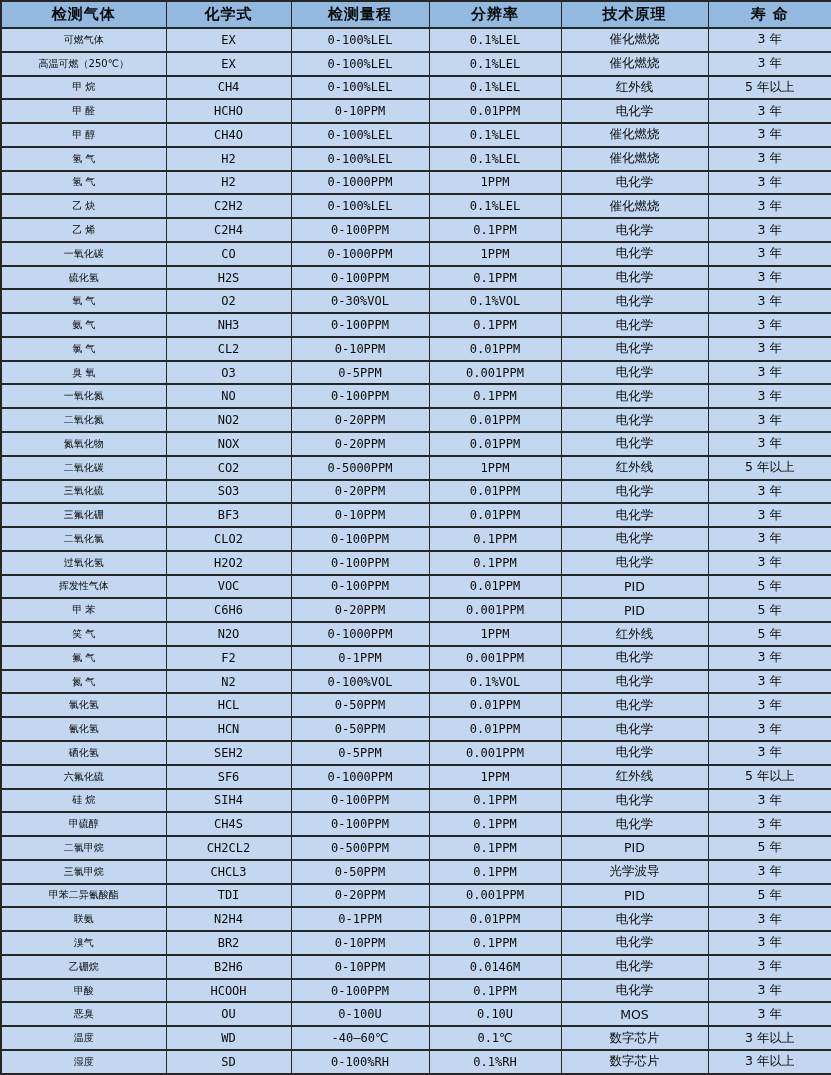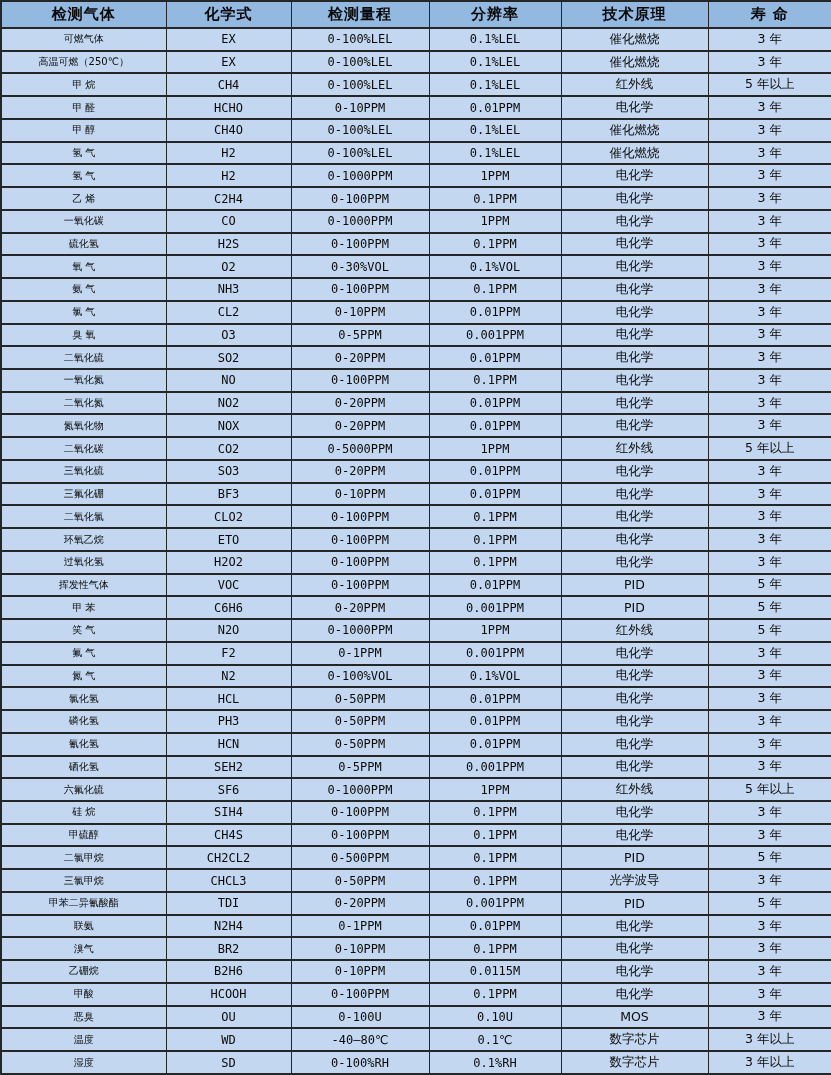--- a/index.html
+++ b/index.html
@@ -128,20 +128,28 @@
       </tr>
       <tr>
         <td>氢 气</td>
         <td>H2</td>
         <td>0-1000PPM</td>
         <td>1PPM</td>
         <td>电化学</td>
         <td>3 年</td>
       </tr>
       <tr>
+        <td>乙 炔</td>
+        <td>C2H2</td>
+        <td>0-100%LEL</td>
+        <td>0.1%LEL</td>
+        <td>催化燃烧</td>
+        <td>3 年</td>
+      </tr>
+      <tr>
         <td>乙 烯</td>
         <td>C2H4</td>
         <td>0-100PPM</td>
         <td>0.1PPM</td>
         <td>电化学</td>
         <td>3 年</td>
       </tr>
       <tr>
         <td>一氧化碳</td>
         <td>CO</td>
@@ -180,28 +188,20 @@
         <td>0-10PPM</td>
         <td>0.01PPM</td>
         <td>电化学</td>
         <td>3 年</td>
       </tr>
       <tr>
         <td>臭 氧</td>
         <td>O3</td>
         <td>0-5PPM</td>
         <td>0.001PPM</td>
-        <td>电化学</td>
-        <td>3 年</td>
-      </tr>
-      <tr>
-        <td>二氧化硫</td>
-        <td>SO2</td>
-        <td>0-20PPM</td>
-        <td>0.01PPM</td>
         <td>电化学</td>
         <td>3 年</td>
       </tr>
       <tr>
         <td>一氧化氮</td>
         <td>NO</td>
         <td>0-100PPM</td>
         <td>0.1PPM</td>
         <td>电化学</td>
         <td>3 年</td>
@@ -248,28 +248,20 @@
       </tr>
       <tr>
         <td>二氧化氯</td>
         <td>CLO2</td>
         <td>0-100PPM</td>
         <td>0.1PPM</td>
         <td>电化学</td>
         <td>3 年</td>
       </tr>
       <tr>
-        <td>环氧乙烷</td>
-        <td>ETO</td>
-        <td>0-100PPM</td>
-        <td>0.1PPM</td>
-        <td>电化学</td>
-        <td>3 年</td>
-      </tr>
-      <tr>
         <td>过氧化氢</td>
         <td>H2O2</td>
         <td>0-100PPM</td>
         <td>0.1PPM</td>
         <td>电化学</td>
         <td>3 年</td>
       </tr>
       <tr>
         <td>挥发性气体</td>
         <td>VOC</td>
@@ -312,28 +304,20 @@
       </tr>
       <tr>
         <td>氯化氢</td>
         <td>HCL</td>
         <td>0-50PPM</td>
         <td>0.01PPM</td>
         <td>电化学</td>
         <td>3 年</td>
       </tr>
       <tr>
-        <td>磷化氢</td>
-        <td>PH3</td>
-        <td>0-50PPM</td>
-        <td>0.01PPM</td>
-        <td>电化学</td>
-        <td>3 年</td>
-      </tr>
-      <tr>
         <td>氰化氢</td>
         <td>HCN</td>
         <td>0-50PPM</td>
         <td>0.01PPM</td>
         <td>电化学</td>
         <td>3 年</td>
       </tr>
       <tr>
         <td>硒化氢</td>
         <td>SEH2</td>
@@ -403,21 +387,21 @@
         <td>BR2</td>
         <td>0-10PPM</td>
         <td>0.1PPM</td>
         <td>电化学</td>
         <td>3 年</td>
       </tr>
       <tr>
         <td>乙硼烷</td>
         <td>B2H6</td>
         <td>0-10PPM</td>
-        <td>0.0115M</td>
+        <td>0.0146M</td>
         <td>电化学</td>
         <td>3 年</td>
       </tr>
       <tr>
         <td>甲酸</td>
         <td>HCOOH</td>
         <td>0-100PPM</td>
         <td>0.1PPM</td>
         <td>电化学</td>
         <td>3 年</td>
@@ -426,21 +410,21 @@
         <td>恶臭</td>
         <td>OU</td>
         <td>0-100U</td>
         <td>0.10U</td>
         <td>MOS</td>
         <td>3 年</td>
       </tr>
       <tr>
         <td>温度</td>
         <td>WD</td>
-        <td>-40—80℃</td>
+        <td>-40—60℃</td>
         <td>0.1℃</td>
         <td>数字芯片</td>
         <td>3 年以上</td>
       </tr>
       <tr>
         <td>湿度</td>
         <td>SD</td>
         <td>0-100%RH</td>
         <td>0.1%RH</td>
         <td>数字芯片</td>

